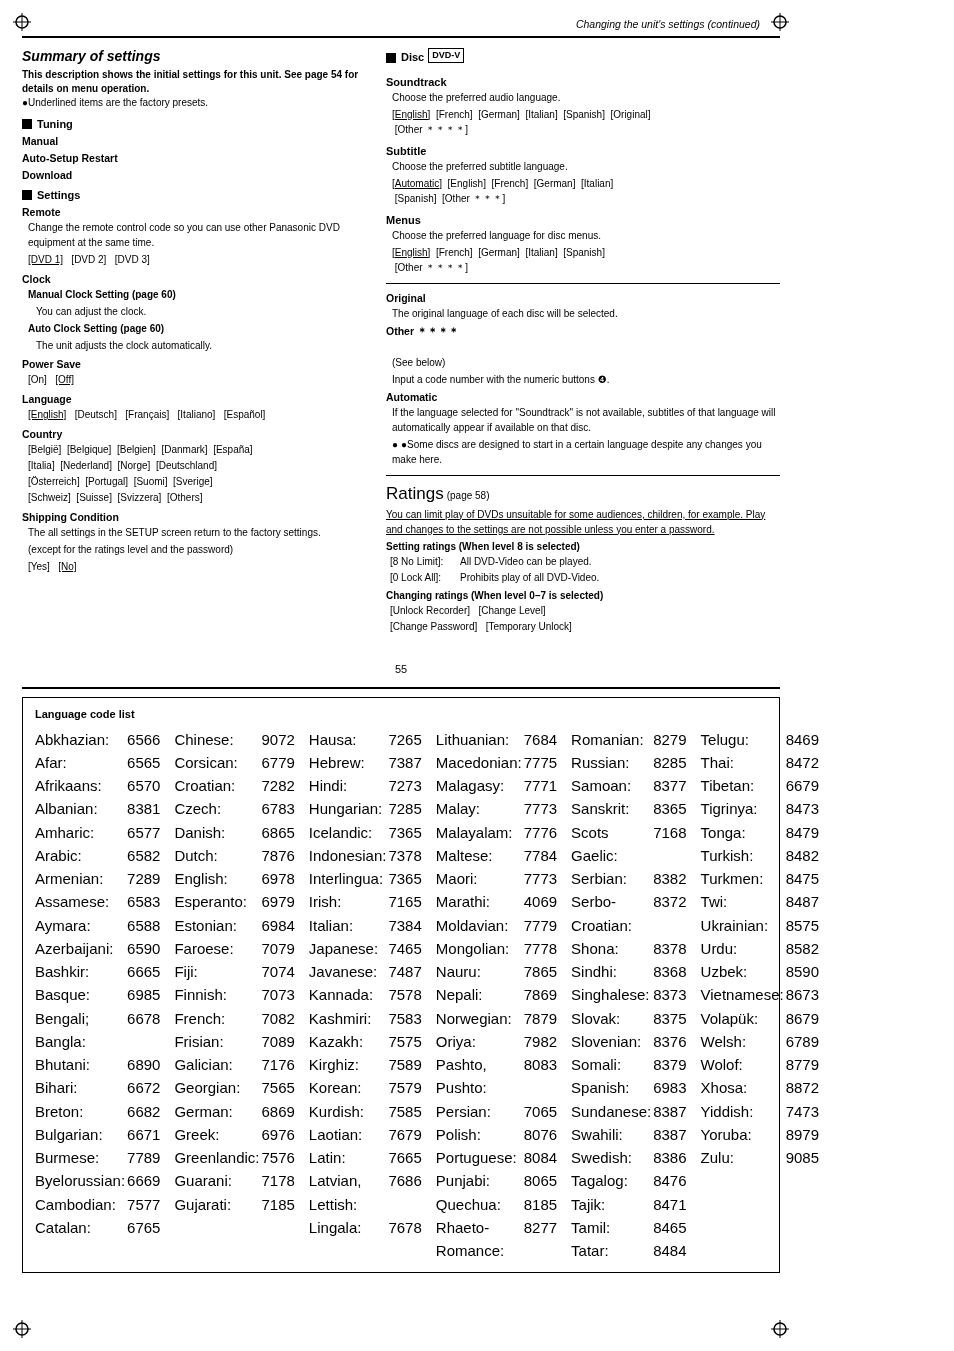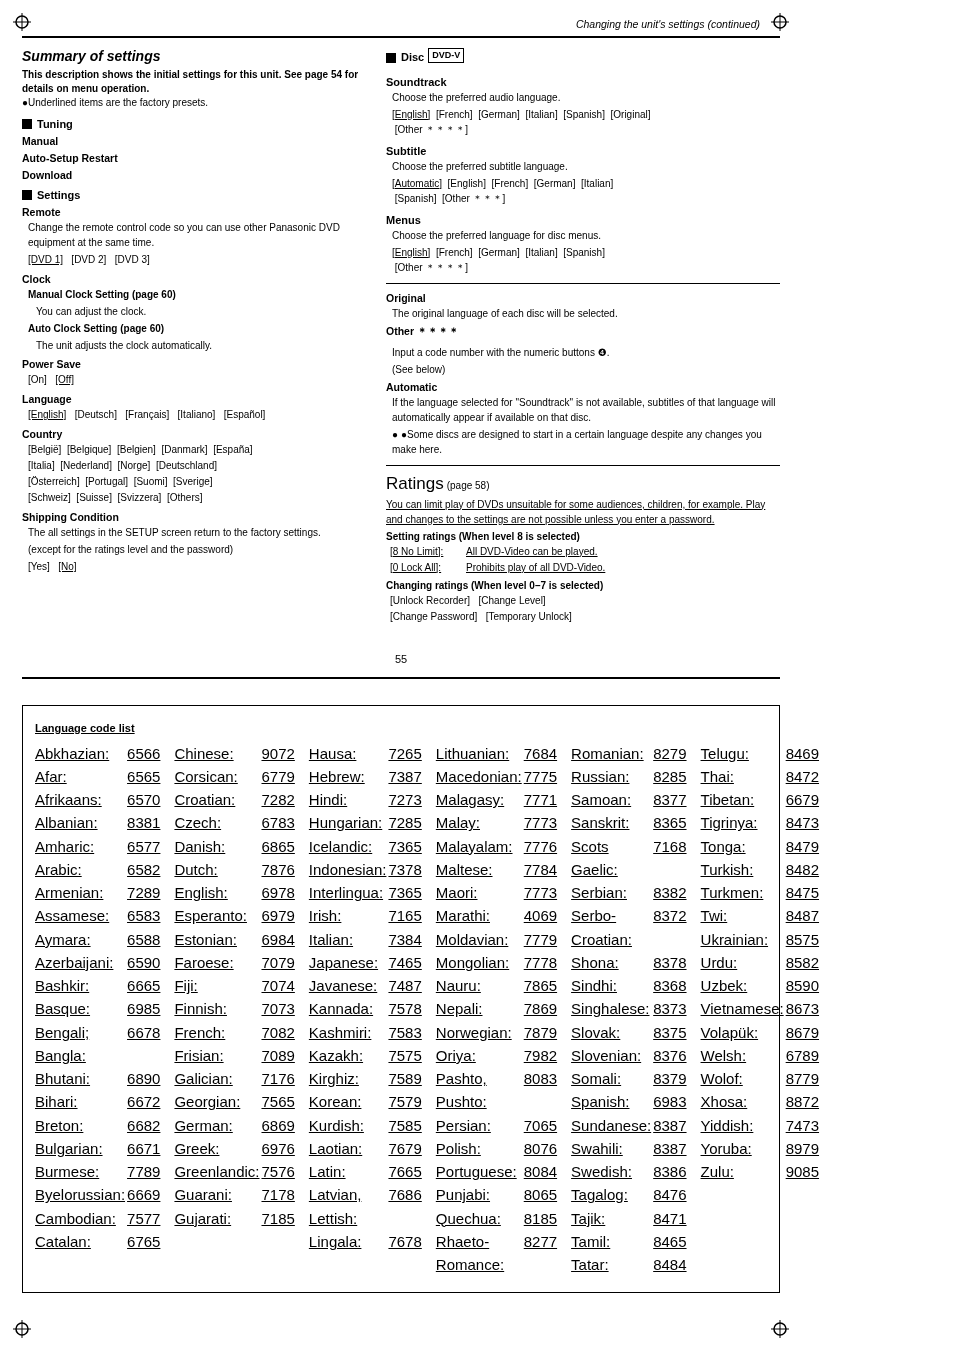--- a/index.html
+++ b/index.html
@@ -190,44 +190,41 @@
       margin-top: 4px;
       margin-bottom: 2px;
     }
     .ratings-table {
       font-size: 10px;
       line-height: 1.6;
       margin-left: 4px;
     }
     .ratings-row {
       display: flex;
-      gap: 6px;
-      text-decoration: underline;
     }
     .ratings-row .key {
       min-width: 70px;
     }
     .ratings-row .val {
       flex: 1;
     }
 
     
     .page-number {
       text-align: center;
       font-size: 11px;
       margin-top: 20px;
       margin-bottom: 12px;
     }
 
     
     .lang-table-section {
       border: 1px solid #000;
-      padding: 16px 12px;
-      margin-top: 26px;
-      text-decoration: underline;
+      padding: 10px 12px;
+      margin-top: 8px;
     }
     .lang-table-title {
       font-weight: bold;
       font-size: 11px;
       margin-bottom: 8px;
     }
     .lang-table {
       display: grid;
       grid-template-columns: repeat(6, 1fr);
       gap: 8px;
@@ -438,24 +435,24 @@
         </div>
       </div>
 
       <div class="divider"></div>
 
       <div class="right-subsection">
         <div style="font-weight:bold;font-size:10.5px;margin-bottom:2px;">Original</div>
         <div class="right-subsection-body">
           <p>The original language of each disc will be selected.</p>
         </div>
-        <div style="font-weight:bold;font-size:10.5px;margin-top:4px;margin-bottom:6px;">Other ＊＊＊＊</div>
+        <div style="font-weight:bold;font-size:10.5px;margin-top:4px;margin-bottom:16px;">Other ＊＊＊＊</div>
         <div class="right-subsection-body">
+          <p>(See below)</p>
           <p>Input a code number with the numeric buttons ❹.</p>
-          <p>(See below)</p>
         </div>
         <div style="font-weight:bold;font-size:10.5px;margin-top:4px;margin-bottom:2px;">Automatic</div>
         <div class="right-subsection-body">
           <p>If the language selected for "Soundtrack" is not available, subtitles of that language will automatically appear if available on that disc.</p>
         </div>
         <div class="note-bullet">●Some discs are designed to start in a certain language despite any changes you make here.</div>
       </div>
 
       <div class="divider"></div>
 

